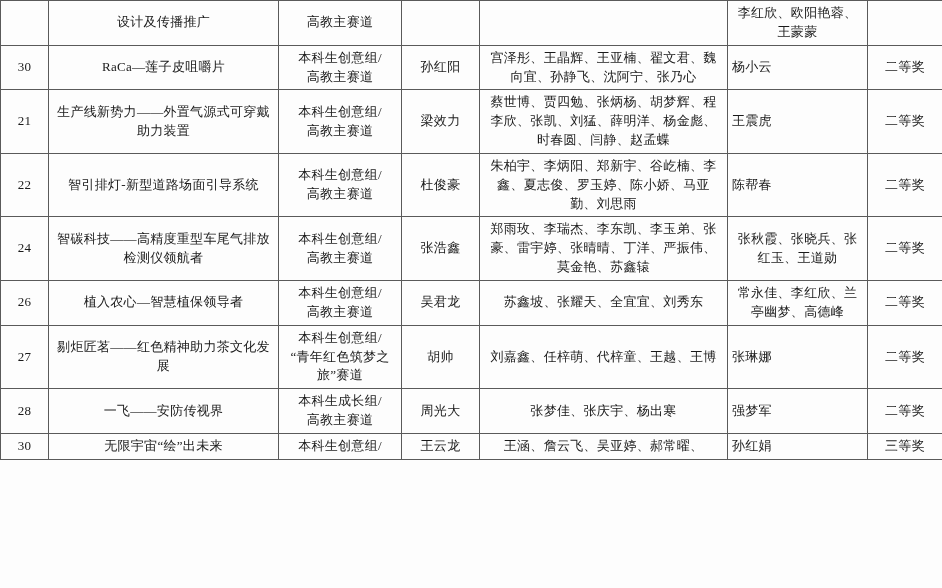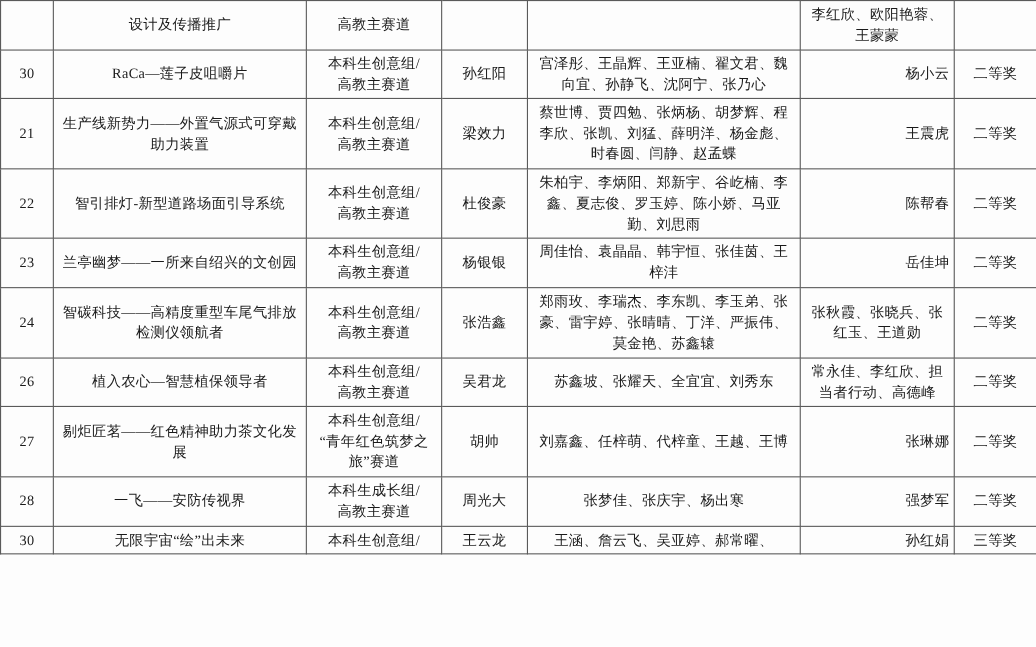--- a/index.html
+++ b/index.html
@@ -47,21 +47,21 @@
   col.c-prize   { width: 75px; }
 
   td.no      { font-size: 13.5px; }
   td.name    { padding-left: 8px; padding-right: 8px; }
   td.track   { font-size: 12.5px; line-height: 1.4; }
   td.leader  { font-size: 13px; }
   td.members { text-align: left; padding-left: 8px; padding-right: 6px; font-size: 12.5px; line-height: 1.5; }
   td.advisor { text-align: left; padding-left: 8px; padding-right: 6px; font-size: 12.5px; line-height: 1.5; }
   td.prize   { font-size: 12.5px; }
 
-  td.advisor.center { text-align: right; padding-left: 4px; }
+  td.advisor.center { text-align: left; padding-left: 4px; }
 
   .cut-top td {
     border-top: none;
   }
 </style>
 </head>
 <body>
 
 <div class="sheet">
   <table class="award-table">
@@ -105,44 +105,35 @@
         <tr>
           <td class="no">22</td>
           <td class="name">智引排灯-新型道路场面引导系统</td>
           <td class="track">本科生创意组/<br>高教主赛道</td>
           <td class="leader">杜俊豪</td>
           <td class="members">朱柏宇、李炳阳、郑新宇、谷屹楠、李鑫、夏志俊、罗玉婷、陈小娇、马亚勤、刘思雨</td>
           <td class="advisor center">陈帮春</td>
           <td class="prize">二等奖</td>
         </tr>
         <tr>
-          <td class="no">23</td>
-          <td class="name">兰亭幽梦——一所来自绍兴的文创园</td>
-          <td class="track">本科生创意组/<br>高教主赛道</td>
-          <td class="leader">杨银银</td>
-          <td class="members">周佳怡、袁晶晶、韩宇恒、张佳茵、王梓沣</td>
-          <td class="advisor center">岳佳坤</td>
-          <td class="prize">二等奖</td>
-        </tr>
-        <tr>
           <td class="no">24</td>
           <td class="name">智碳科技——高精度重型车尾气排放检测仪领航者</td>
           <td class="track">本科生创意组/<br>高教主赛道</td>
           <td class="leader">张浩鑫</td>
           <td class="members">郑雨玫、李瑞杰、李东凯、李玉弟、张豪、雷宇婷、张晴晴、丁洋、严振伟、莫金艳、苏鑫辕</td>
           <td class="advisor">张秋霞、张晓兵、张红玉、王道勋</td>
           <td class="prize">二等奖</td>
         </tr>
         <tr>
           <td class="no">26</td>
           <td class="name">植入农心—智慧植保领导者</td>
           <td class="track">本科生创意组/<br>高教主赛道</td>
           <td class="leader">吴君龙</td>
           <td class="members">苏鑫坡、张耀天、全宜宜、刘秀东</td>
-          <td class="advisor">常永佳、李红欣、担当者行动、高德峰</td>
+          <td class="advisor">常永佳、李红欣、兰亭幽梦、高德峰</td>
           <td class="prize">二等奖</td>
         </tr>
         <tr>
           <td class="no">27</td>
           <td class="name">剔炬匠茗——红色精神助力茶文化发展</td>
           <td class="track">本科生创意组/<br>“青年红色筑梦之旅”赛道</td>
           <td class="leader">胡帅</td>
           <td class="members">刘嘉鑫、任梓萌、代梓童、王越、王博</td>
           <td class="advisor center">张琳娜</td>
           <td class="prize">二等奖</td>

